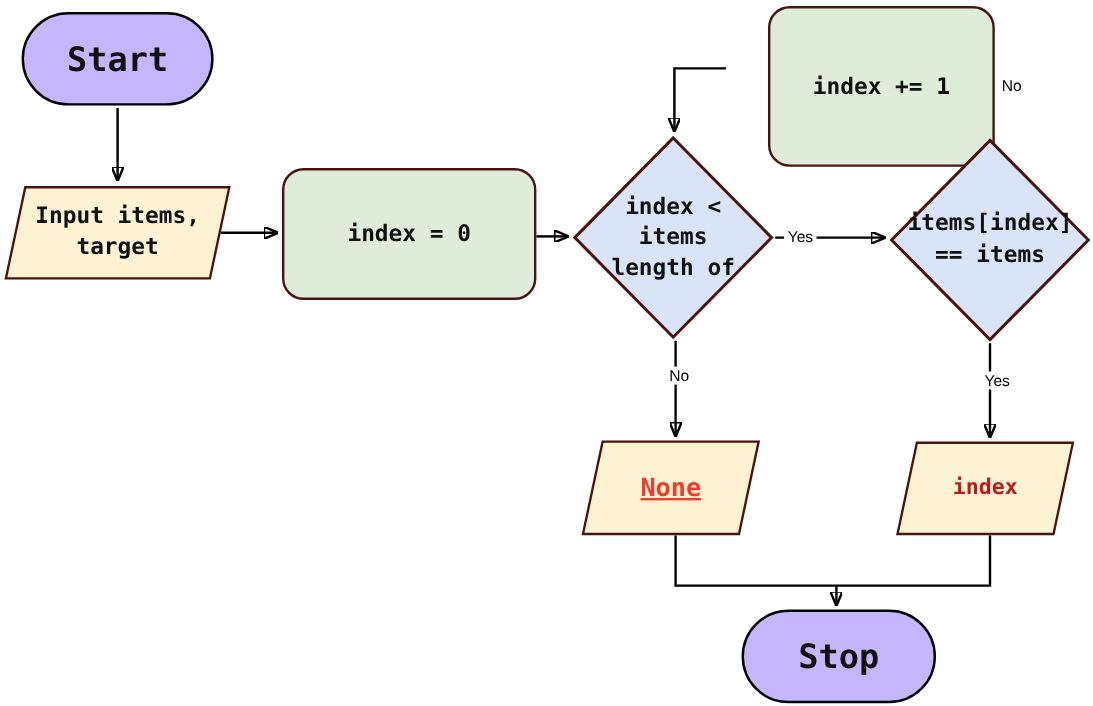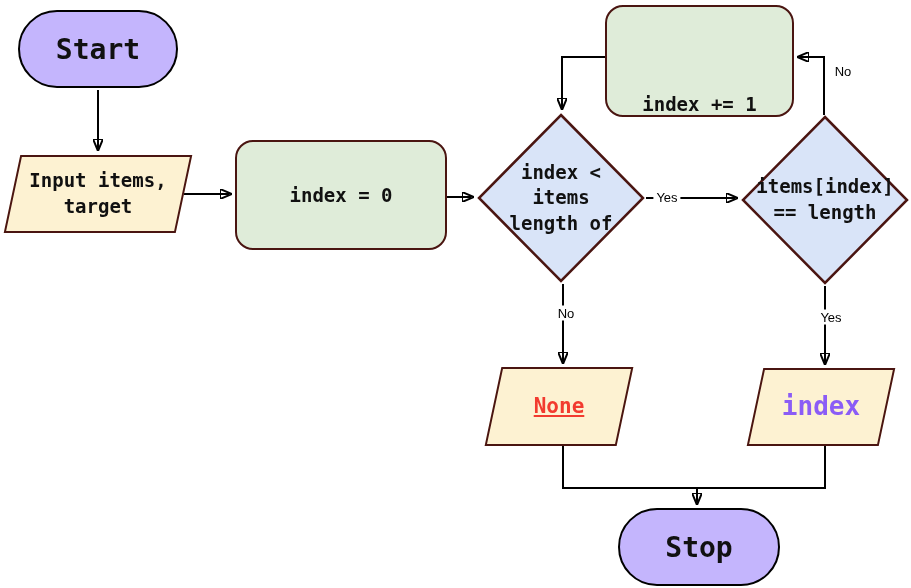--- a/index.html
+++ b/index.html
@@ -55,21 +55,21 @@
   .io-label {
     position: relative;
     z-index: 2;
     font-size: 19px;
     font-weight: bold;
     line-height: 1.35;
   }
   .io-label span { display: block; }
 
   .none-text  { color: #f23b2f; font-size: 21px; font-weight: bold; text-decoration: underline; }
-  .index-text { color: #8b5cf6; font-size: 26px; font-weight: bold; }
+  .index-text { color: #b91c1c; font-size: 18px; font-weight: bold; }
 
   .edge-label {
     position: absolute;
     transform: translate(-50%, -50%);
     background: #ffffff;
     padding: 0 3px;
     font-family: "Liberation Sans", sans-serif;
     font-size: 13px;
     color: #000000;
     z-index: 3;
@@ -120,31 +120,31 @@
     <svg width="168" height="170" viewBox="0 0 168 170">
       <polygon points="84,2 166,85 84,168 2,85" fill="#d9e4f8" stroke="#4a1511" stroke-width="2.5"></polygon>
     </svg>
     <div class="dlabel">
       <span>index &lt;</span>
       <span>items</span>
       <span>length of</span>
     </div>
   </div>
 
-  <div class="node process" style="left:605px; top:5px; width:189px; height:112px;align-items:flex-end;">
+  <div class="node process" style="left:640px; top:5px; width:189px; height:134px;">
     <span>index += 1</span>
   </div>
 
   <div class="node decision" style="left:741px; top:115px; width:168px; height:170px;text-align:center;">
     <svg width="168" height="170" viewBox="0 0 168 170">
       <polygon points="84,2 166,85 84,168 2,85" fill="#d9e4f8" stroke="#4a1511" stroke-width="2.5"></polygon>
     </svg>
     <div class="dlabel">
       <span>items[index]</span>
-      <span>== length</span>
+      <span>== items</span>
     </div>
   </div>
 
   <div class="node io" style="left:493px; top:367px; width:132px; height:79px;">
     <div class="io-bg"></div>
     <div class="io-label none-text">None</div>
   </div>
 
   <div class="node io" style="left:755px; top:368px; width:132px; height:78px;">
     <div class="io-bg"></div>

